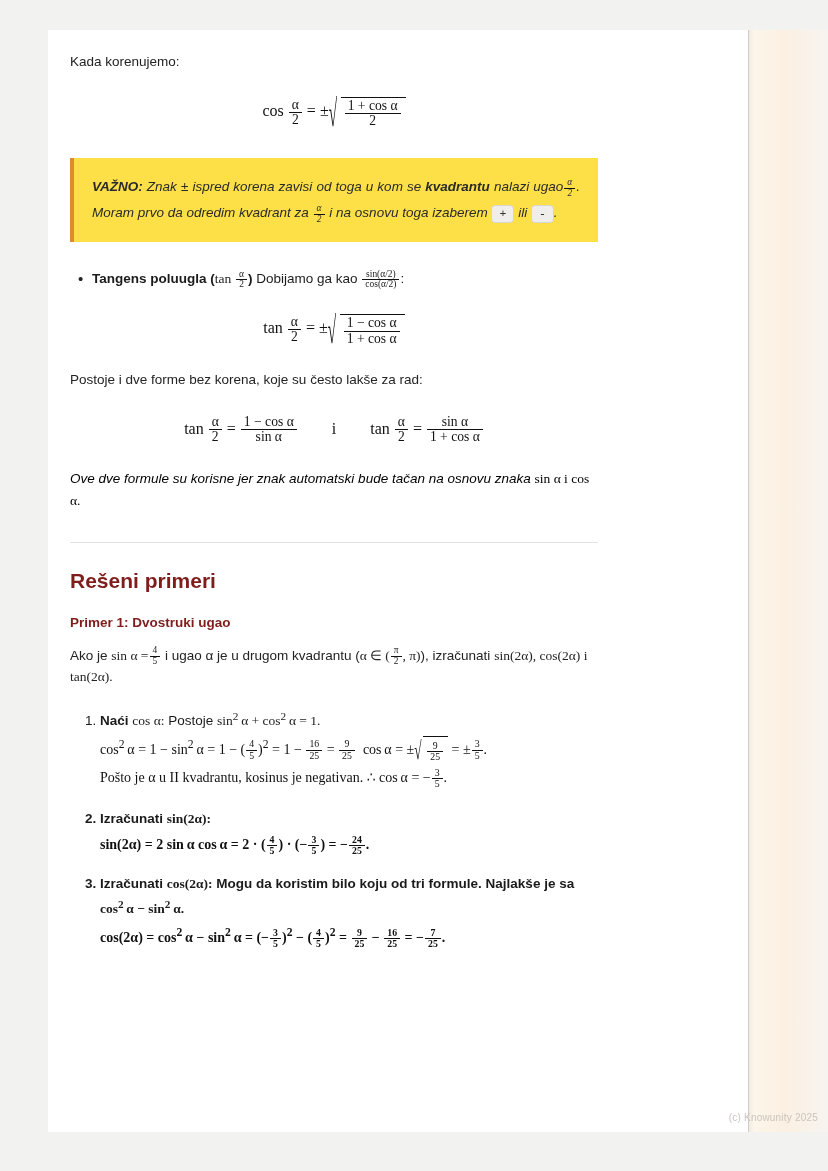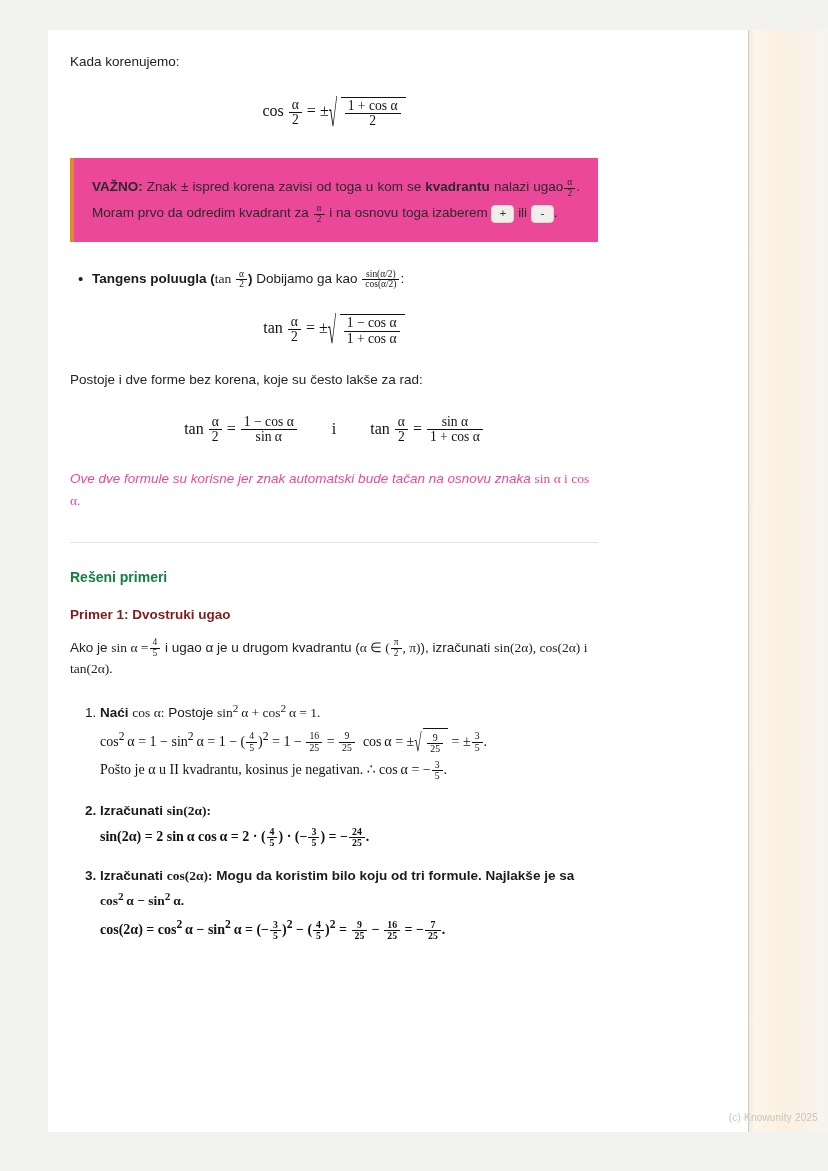--- a/index.html
+++ b/index.html
@@ -115,28 +115,29 @@
   .sqrt > .rad {
     display: inline-block;
     border-top: 1px solid #111;
     padding: 1px 4px 0 3px;
   }
   .sqrt.small { padding-left: 9px; }
   .sqrt.small::before { transform: translateY(-50%) scaleY(1.9); }
 
   
   .callout {
-    background: #ec4899;
+    background: #fde047;
     border-left: 4px solid #e08a2e;
     margin: 30px 0 26px 0;
     padding: 16px 18px 16px 18px;
     font-size: 13.5px;
     line-height: 1.9;
     color: #2a2a2a;
     text-align: justify;
+    font-style: italic;
   }
   .callout b { font-weight: bold; }
   .pill {
     display: inline-block;
     background: #efeeea;
     border: 1px solid #d8d5cf;
     border-radius: 4px;
     padding: 0px 7px;
     font-family: "Liberation Mono", monospace;
     font-size: 11.5px;
@@ -161,33 +162,33 @@
     left: -14px;
     top: -1px;
     font-size: 15px;
     color: #222;
   }
 
   .italic-note {
     font-style: italic;
     font-size: 13.5px;
     line-height: 1.6;
-    color: #ec4899;
+    color: #000000;
     margin-top: 22px;
   }
 
   hr.rule {
     border: none;
     border-top: 1px solid #e2e2e0;
     margin: 30px 0 0 0;
   }
 
   h2.section {
-    color: #15803d;
-    font-size: 14px;
+    color: #7f1d1d;
+    font-size: 21px;
     font-weight: bold;
     margin: 26px 0 0 0;
   }
   h3.sub {
     font-size: 13.5px;
     font-weight: bold;
     margin: 22px 0 0 0;
     color: #7f1d1d;
   }
 

